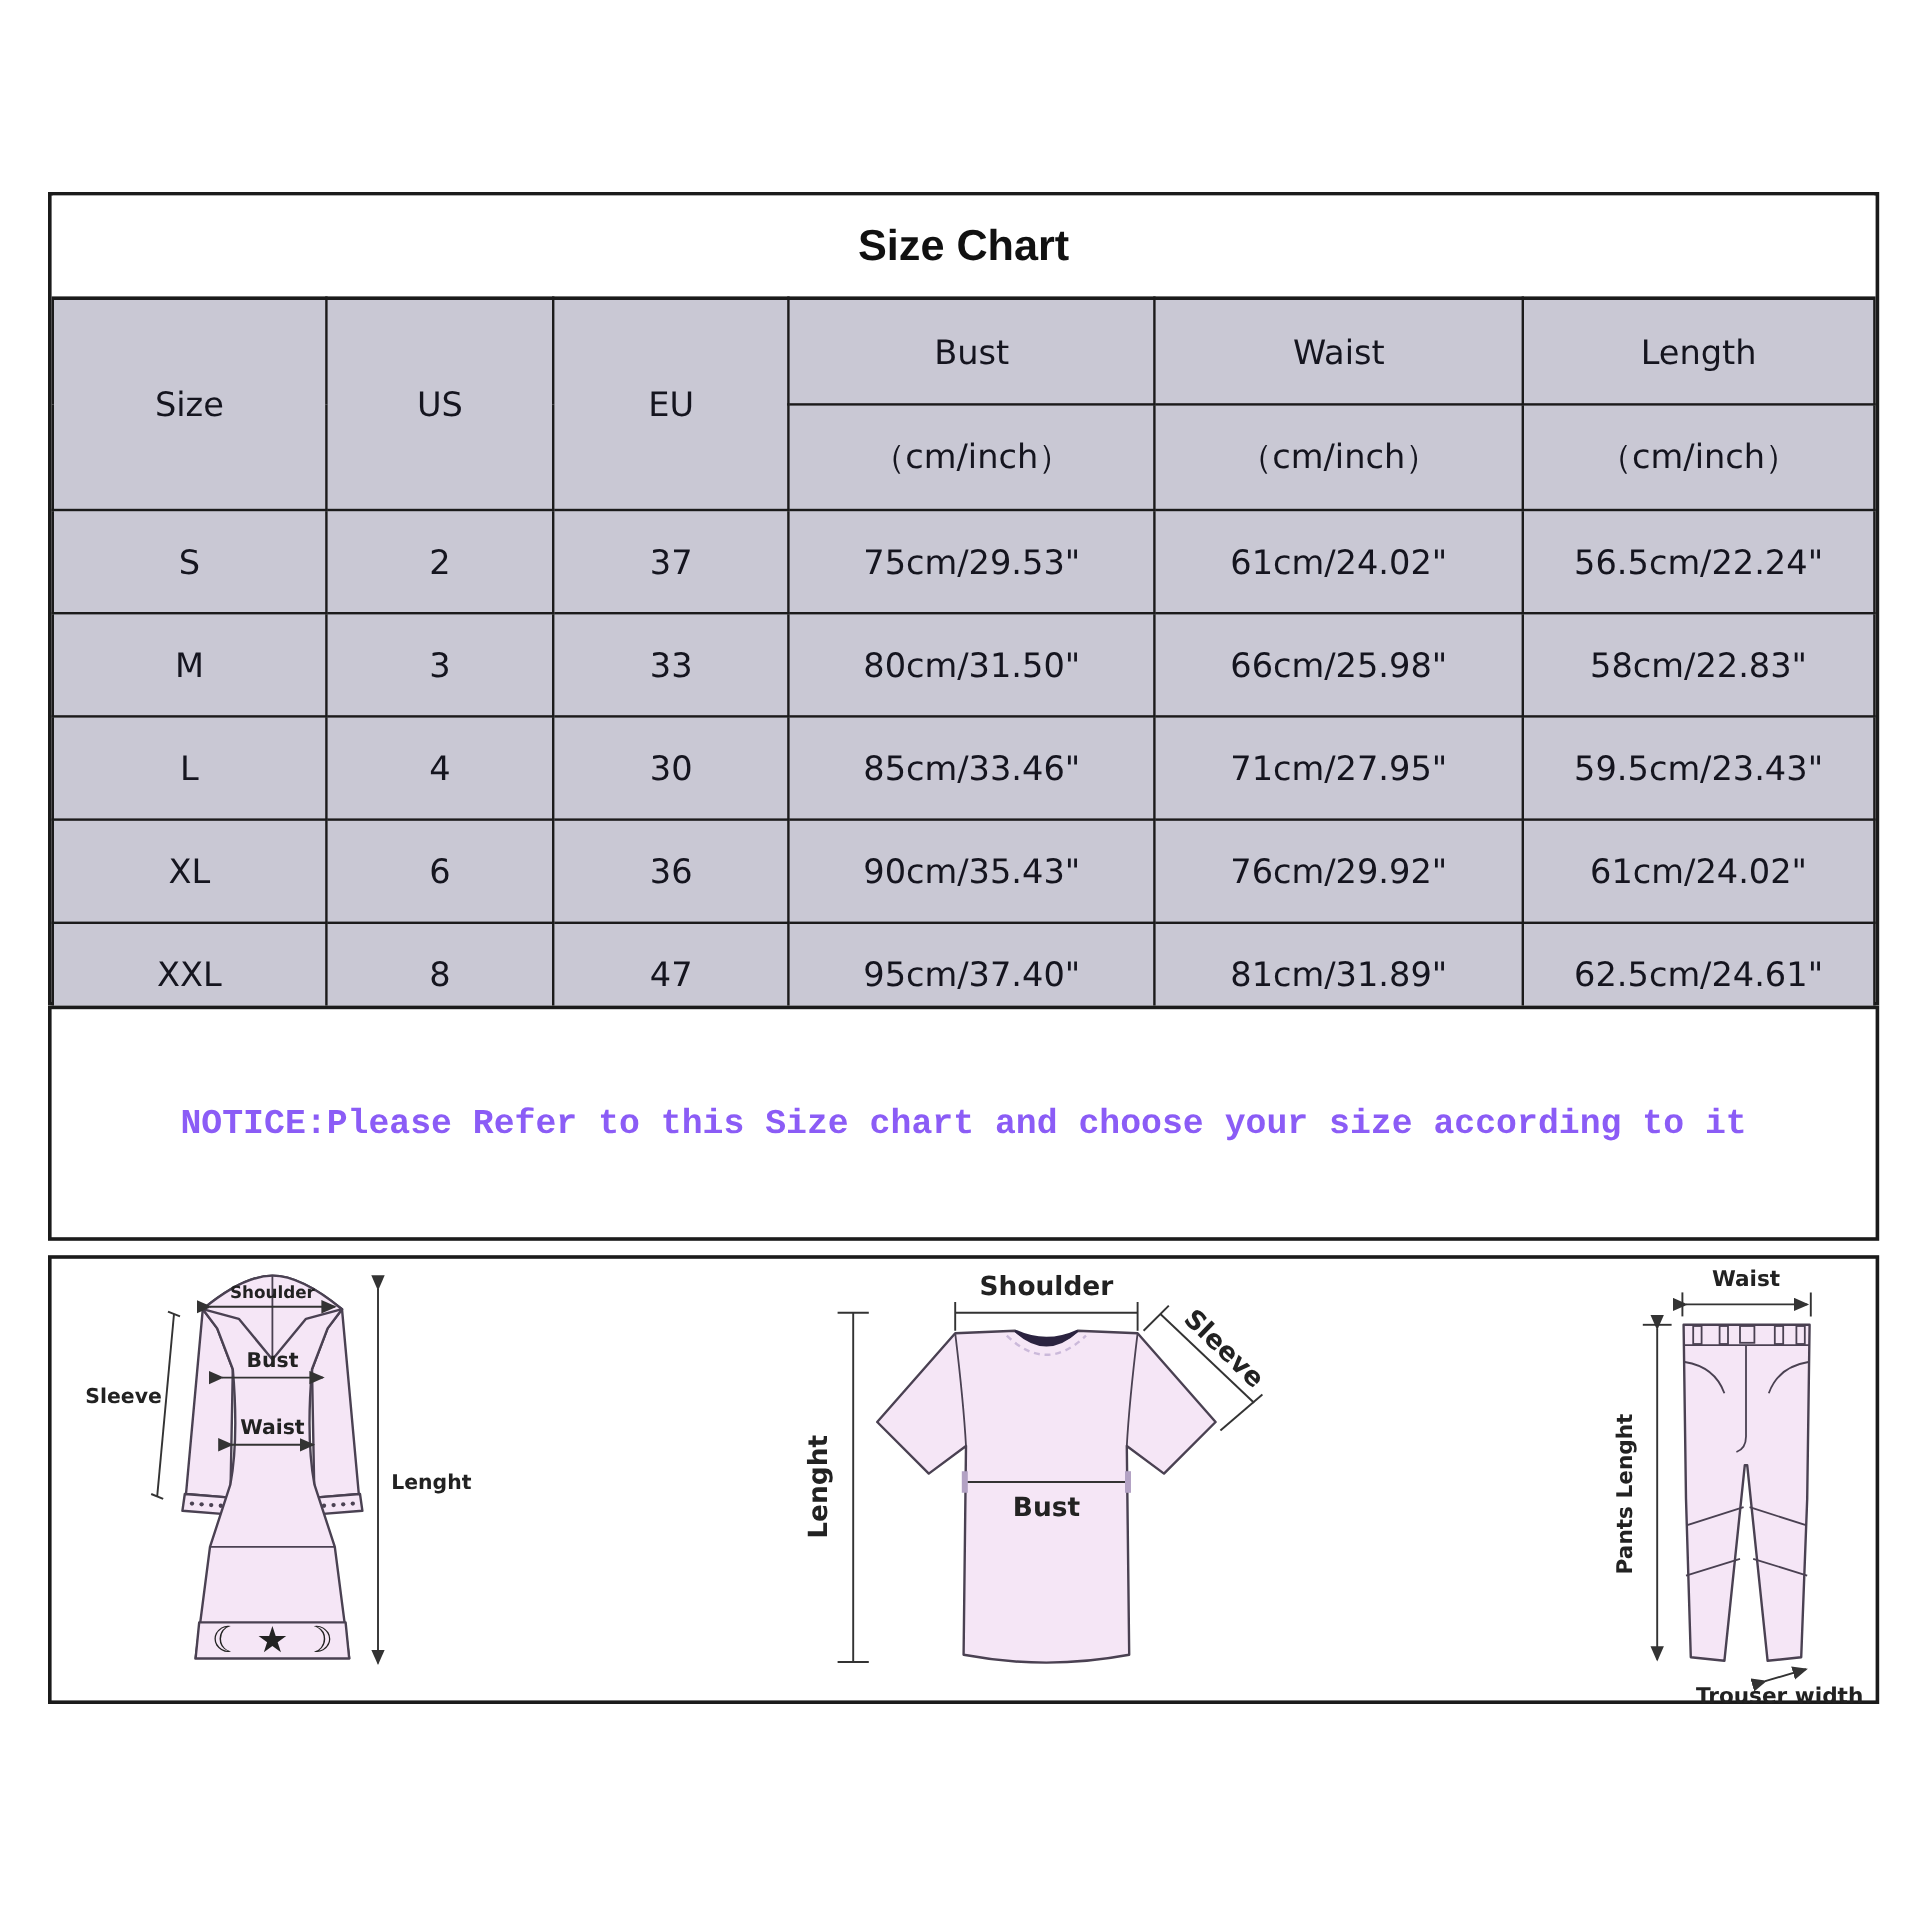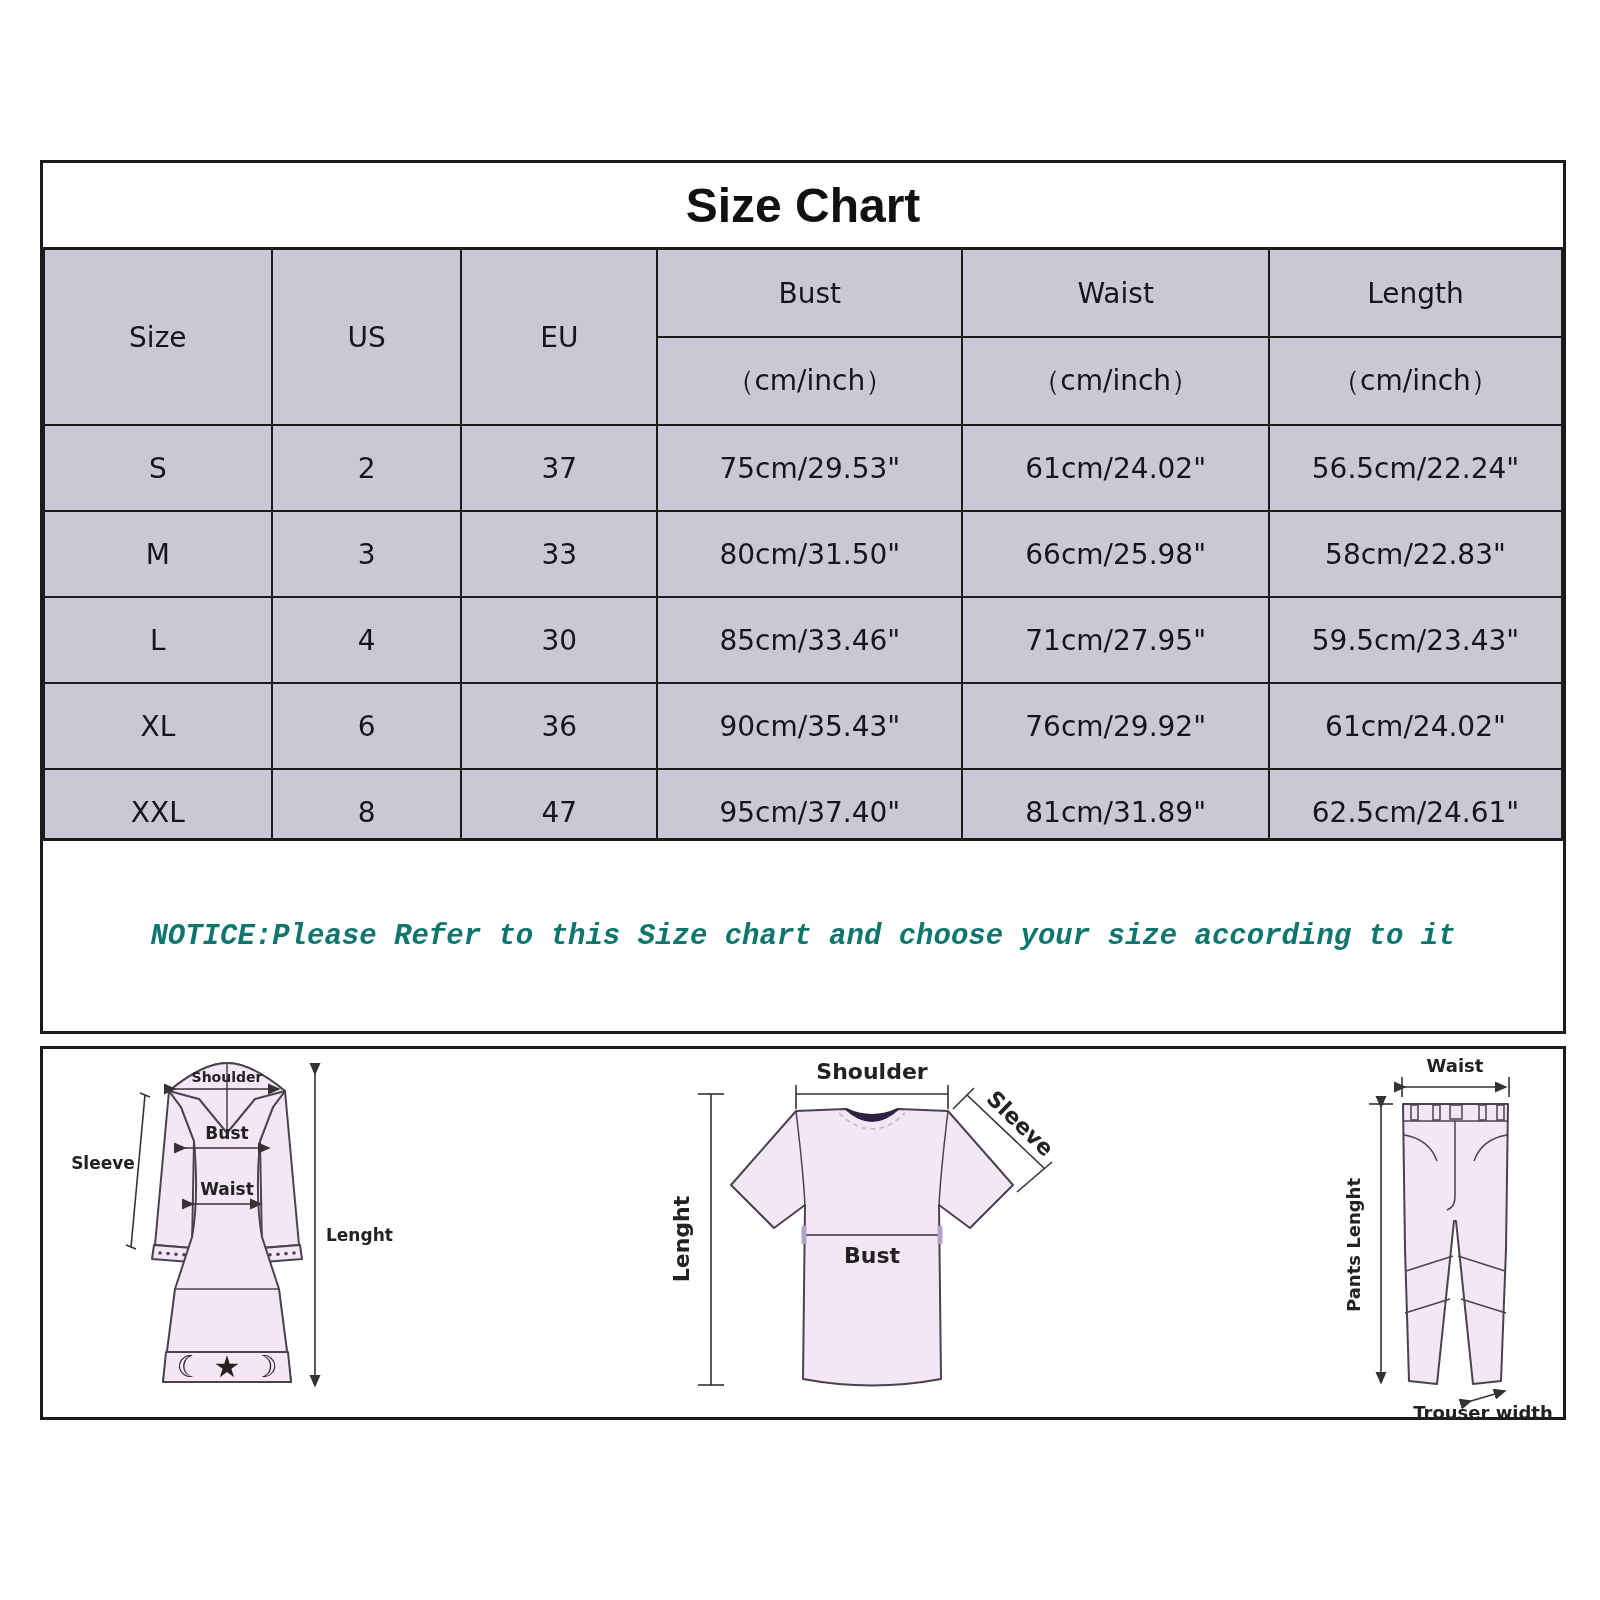--- a/index.html
+++ b/index.html
@@ -19,32 +19,32 @@
   table.size-table{
     width:100%;height:100%;border-collapse:collapse;table-layout:fixed;
   }
   table.size-table td,table.size-table th{
     border:2px solid #1b1b1b;text-align:center;vertical-align:middle;
     font-weight:400;font-size:28px;padding:0;
   }
   tr.title-row td{
     background:#ffffff;border:none;border-bottom:3px solid #1b1b1b;
     font-family:"Liberation Sans","DejaVu Sans",sans-serif;
-    font-weight:700;font-size:48px;height:84px;color:#111111;
+    font-weight:700;font-size:36px;height:84px;color:#111111;
   }
   .hdr{background:#c9c8d4;height:86px;}
   .cell{background:#c9c8d4;height:84px;}
 
   #notice-box{
     display:flex;flex-direction:column;justify-content:center;align-items:center;
     gap:9px;
   }
   .notice-line{
     font-family:"Liberation Mono","DejaVu Sans Mono",monospace;
-    font-weight:700;font-size:29px;color:#0f766e;white-space:nowrap;font-style:italic;
+    font-weight:700;font-size:29px;color:#8b5cf6;white-space:nowrap;
   }
 
   .diagram{position:absolute;top:0;}
   #dress-diagram{left:20px;width:430px;height:372px;}
   #tshirt-diagram{left:600px;width:480px;height:372px;}
   #pants-diagram{left:1110px;width:420px;height:372px;}
 
   svg text{
     font-family:"DejaVu Sans","Liberation Sans",sans-serif;
     font-weight:700;fill:#222222;

